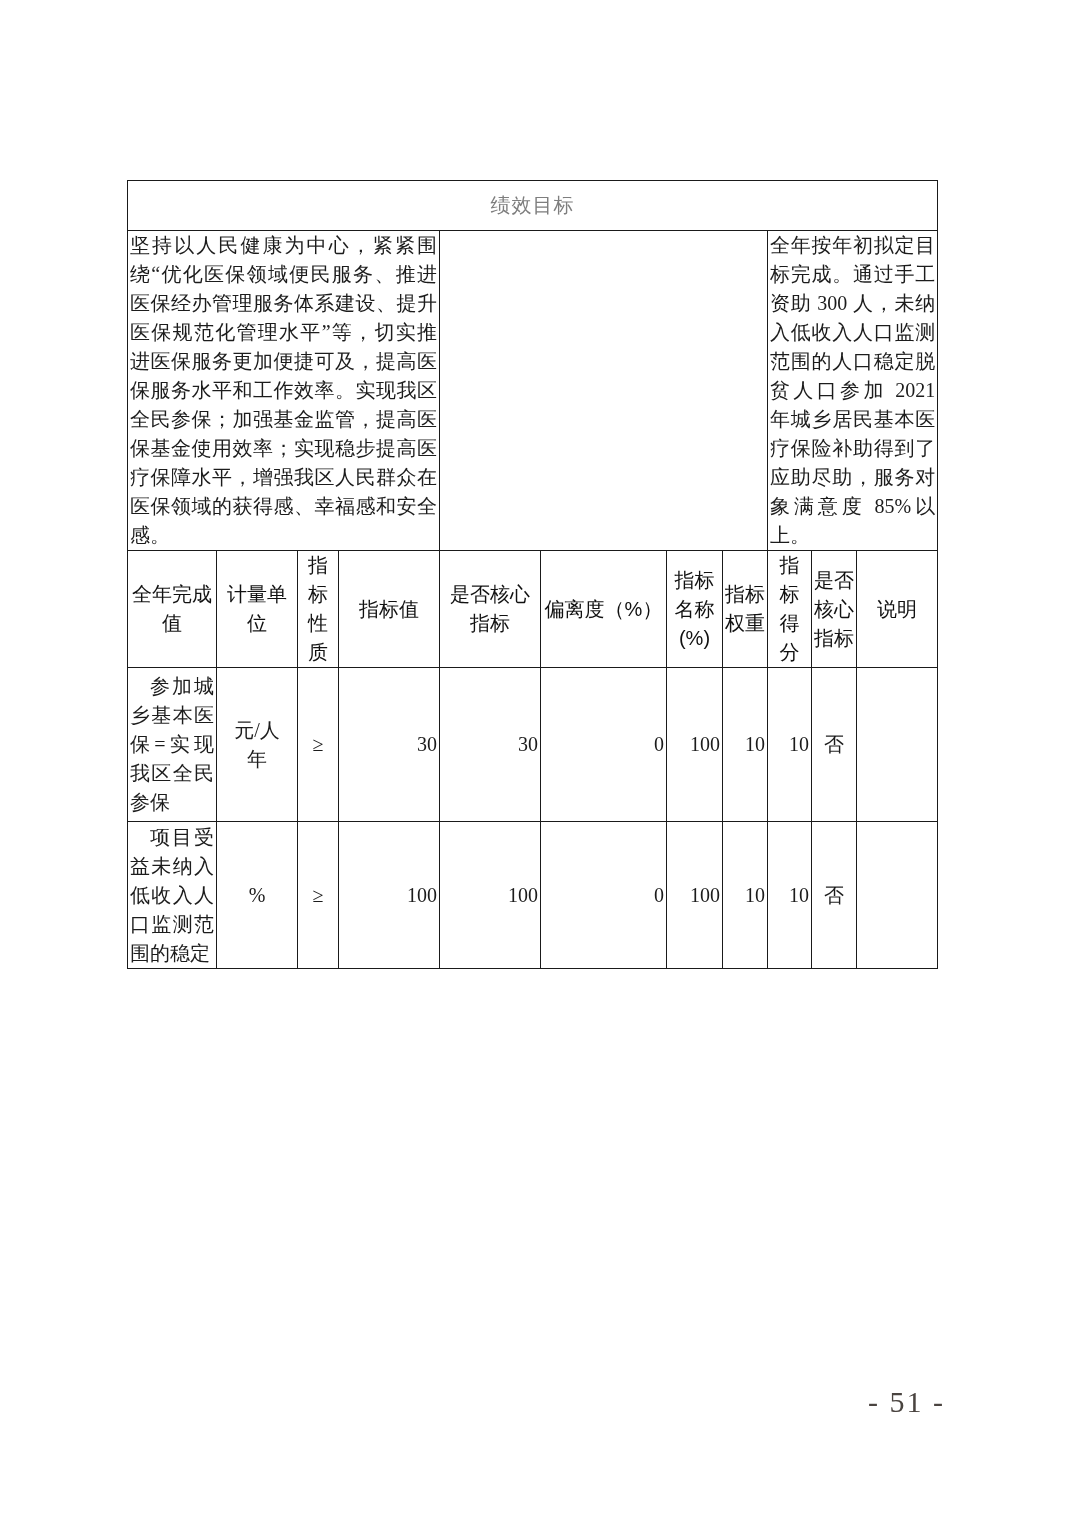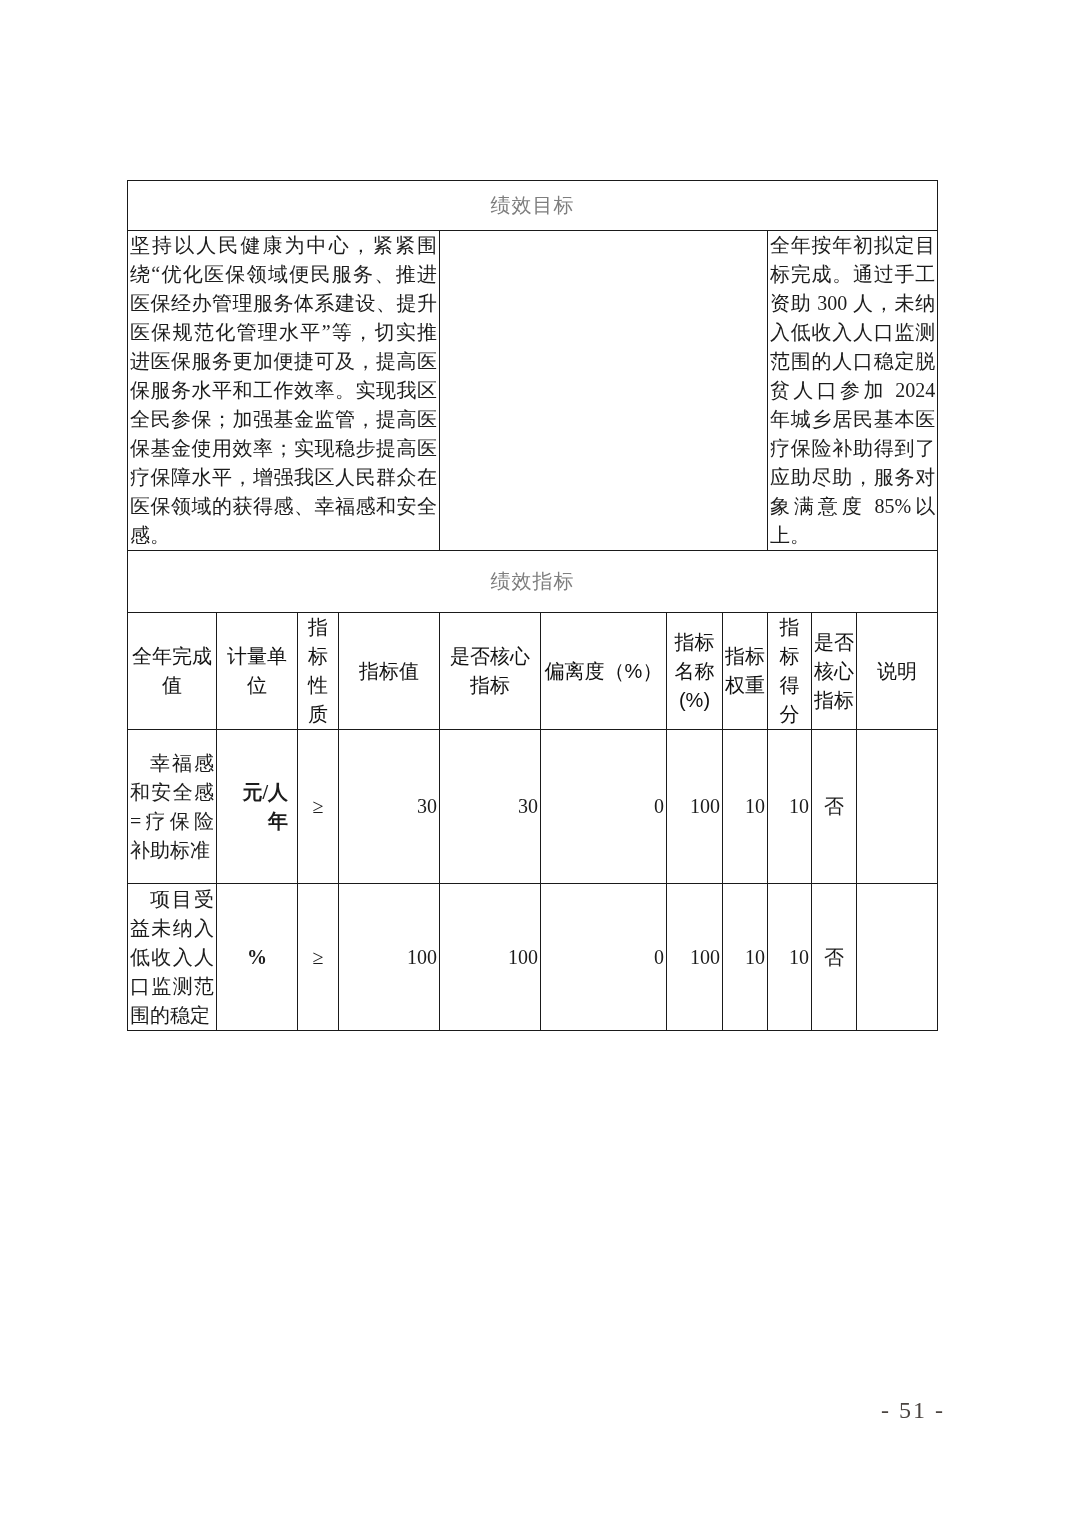--- a/index.html
+++ b/index.html
@@ -59,30 +59,29 @@
     line-height:29px;
   }
   .name-cell{
     text-align:justify;
     text-indent:20px;
     line-height:29px;
   }
   .center{text-align:center;}
   .num{text-align:right;padding-right:3px;margin-left:6px;}
   .nature{text-align:center;font-size:22px;}
-  .unit-span{display:inline-block;max-width:62px;text-align:right;vertical-align:middle;font-weight:bold;}
+  .unit-span{display:inline-block;max-width:62px;text-align:center;vertical-align:middle;}
   .u-small{font-size:17px;}
   .page-number{
     position:absolute;
     top:1385px;right:124px;
-    font-size:24px;
+    font-size:30px;
     letter-spacing:2px;
     color:#4a4440;
     font-family:"Liberation Serif","DejaVu Serif",serif;
-    margin-top:12px;
   }
 </style>
 </head>
 <body>
 
 <div class="page">
 
   <table class="perf">
     <colgroup>
       <col style="width:89px">
@@ -100,43 +99,40 @@
 
     <tbody>
         <tr style="height:50px">
       <th colspan="11" class="section-title">绩效目标</th>
     </tr>
 
 
     <tr style="height:292px">
       <td colspan="4" class="goal-text">坚持以人民健康为中心，紧紧围绕“优化医保领域便民服务、推进医保经办管理服务体系建设、提升医保规范化管理水平”等，切实推进医保服务更加便捷可及，提高医保服务水平和工作效率。实现我区全民参保；加强基金监管，提高医保基金使用效率；实现稳步提高医疗保障水平，增强我区人民群众在医保领域的获得感、幸福感和安全感。</td>
       <td colspan="4" class="goal-text"></td>
-      <td colspan="3" class="goal-text">全年按年初拟定目标完成。通过手工资助 300 人，未纳入低收入人口监测范围的人口稳定脱贫人口参加 2024 年城乡居民基本医疗保险补助得到了应助尽助，服务对象满意度 85%以上。</td>
+      <td colspan="3" class="goal-text">全年按年初拟定目标完成。通过手工资助 300 人，未纳入低收入人口监测范围的人口稳定脱贫人口参加 2021 年城乡居民基本医疗保险补助得到了应助尽助，服务对象满意度 85%以上。</td>
     </tr>
 
-    <tr style="height:62px">
-      <th colspan="11" class="section-title">绩效指标</th>
-    </tr>
 
     <tr style="height:95px">
       <th class="ind-head">全年完成值</th>
       <th class="ind-head">计量单位</th>
       <th class="ind-head">指标性质</th>
       <th class="ind-head">指标值</th>
       <th class="ind-head">是否核心指标</th>
       <th class="ind-head">偏离度（%）</th>
       <th class="ind-head">指标名称(%)</th>
       <th class="ind-head">指标权重</th>
       <th class="ind-head">指标得分</th>
       <th class="ind-head">是否核心指标</th>
       <th class="ind-head">说明</th>
     </tr>
 
     <tr style="height:154px">
-      <td class="name-cell">幸福感和安全感=疗保险补助标准</td>
+      <td class="name-cell">参加城乡基本医保=实现我区全民参保</td>
       <td class="center"><span class="unit-span">元/人年</span></td>
       <td class="nature">≥</td>
       <td class="num">30</td>
       <td class="num">30</td>
       <td class="num">0</td>
       <td class="num">100</td>
       <td class="num">10</td>
       <td class="num">10</td>
       <td class="center">否</td>
       <td></td>

